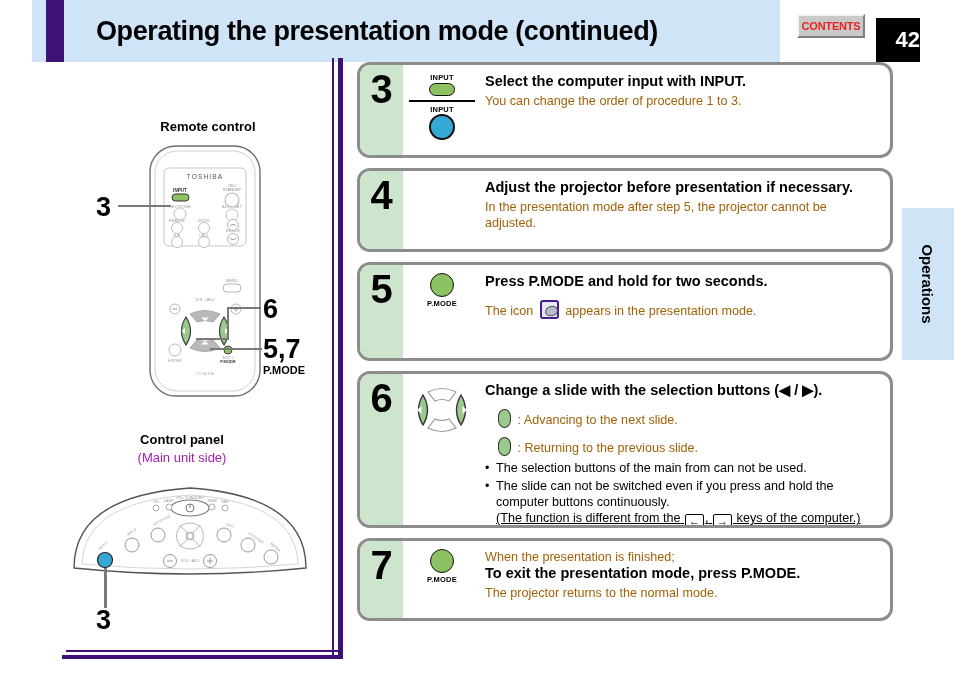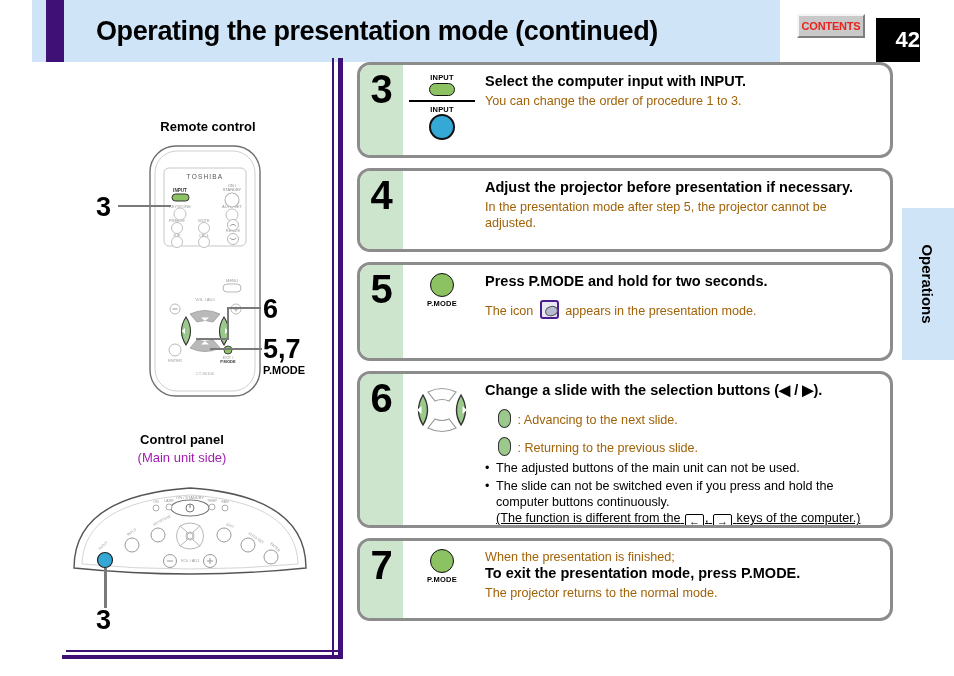--- a/index.html
+++ b/index.html
@@ -398,21 +398,21 @@
         <div class="step-head">Change a slide with the selection buttons (◀ / ▶).</div>
         <div class="step-text gap" style="padding-left:13px;">
           <span class="arrow-leaf"></span>
           <span>: Advancing to the next slide.</span>
         </div>
         <div class="step-text gap" style="padding-left:13px;">
           <span class="arrow-leaf"></span>
           <span>: Returning to the previous slide.</span>
         </div>
         <ul class="bullets" style="margin-top:4px;">
-          <li>The adjusted buttons of the main unit can not be used.</li>
+          <li>The selection buttons of the main from can not be used.</li>
           <li>The slide can not be switched even if you press and hold the computer buttons continuously.</li>
         </ul>
         <div class="indent">
           <span>(The function is different from the</span>
           <span class="key-box">←</span><span>,</span>
           <span class="key-box">→</span>
           <span>keys of the computer.)</span>
         </div>
       </div>
     </div>

